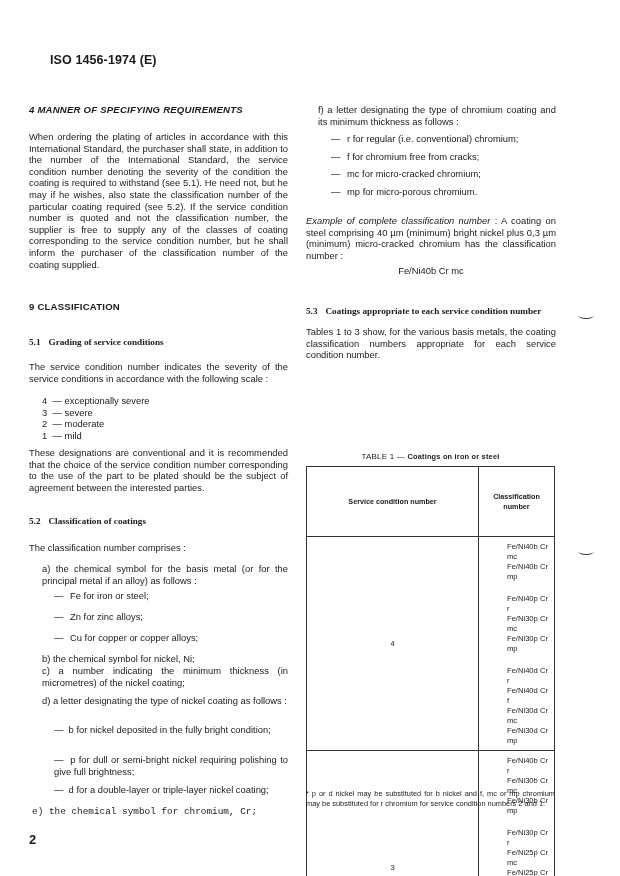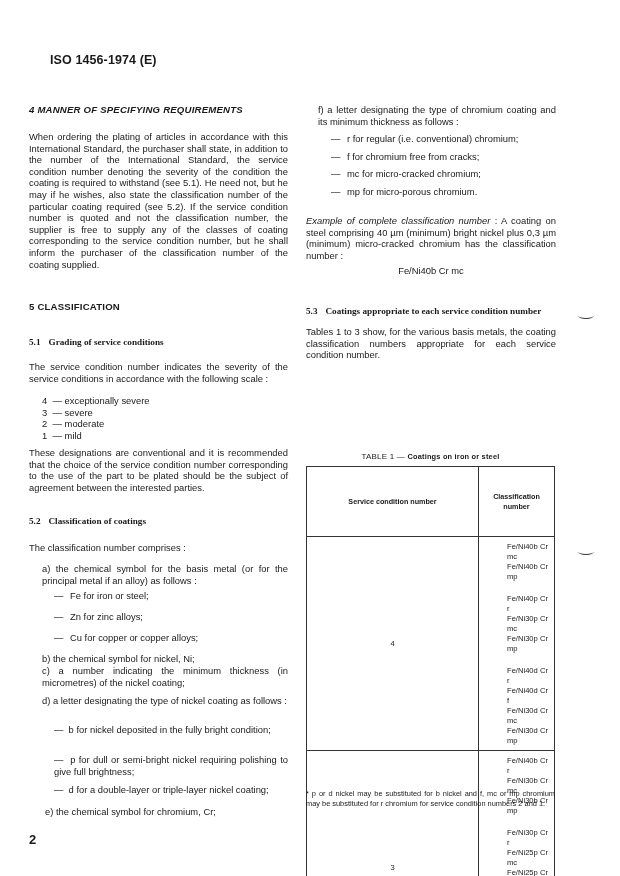--- a/index.html
+++ b/index.html
@@ -43,21 +43,21 @@
   .mark { position: absolute; width: 16px; height: 6px; border-bottom: 1.3px solid #333; border-radius: 0 0 50% 50%; }
 </style>
 </head>
 <body>
 
 <div class="abs doc-id">ISO 1456-1974 (E)</div>
 
 <div class="abs col-left h1" style="top:104px;font-style:italic;">4  MANNER OF SPECIFYING REQUIREMENTS</div>
 <div class="abs col-left p" style="top:131px;">When ordering the plating of articles in accordance with this International Standard, the purchaser shall state, in addition to the number of the International Standard, the service condition number denoting the severity of the condition the coating is required to withstand (see 5.1). He need not, but he may if he wishes, also state the classification number of the particular coating required (see 5.2). If the service condition number is quoted and not the classification number, the supplier is free to supply any of the classes of coating corresponding to the service condition number, but he shall inform the purchaser of the classification number of the coating supplied.</div>
 
-<div class="abs col-left h1" style="top:301px;">5  CLASSIFICATION</div>
+<div class="abs col-left h1" style="top:301px;">9  CLASSIFICATION</div>
 
 <div class="abs col-left h2" style="top:337px;">
   <span class="num">5.1</span><span>Grading of service conditions</span>
 </div>
 <div class="abs col-left p" style="top:361px;">The service condition number indicates the severity of the service conditions in accordance with the following scale :</div>
 <div class="abs list" style="left:42px; top:395px;">
   <div class="scale-item"><span class="n">4</span> <span>— exceptionally severe</span></div>
   <div class="scale-item"><span class="n">3</span> <span>— severe</span></div>
   <div class="scale-item"><span class="n">2</span> <span>— moderate</span></div>
   <div class="scale-item"><span class="n">1</span> <span>— mild</span></div>
@@ -85,21 +85,21 @@
 
 <div class="abs p para-item" style="left:54px; width:234px; top:724px;">
   <span>—&nbsp;&nbsp;</span><span>b for nickel deposited in the fully bright condition;</span>
 </div>
 <div class="abs p para-item" style="left:54px; width:234px; top:754px;">
   <span>—&nbsp;&nbsp;</span><span>p for dull or semi-bright nickel requiring polishing to give full brightness;</span>
 </div>
 <div class="abs p" style="left:54px; top:784px; white-space:nowrap;">
   <span>—&nbsp;&nbsp;</span><span>d for a double-layer or triple-layer nickel coating;</span>
 </div>
-<div class="abs p" style="left:45px; top:806px;">e)  the chemical symbol for chromium, Cr;</div>
+<div class="abs p" style="left:32px; top:806px;font-family:Liberation Mono, monospace;">e)  the chemical symbol for chromium, Cr;</div>
 
 <div class="abs page-no">2</div>
 
 <div class="abs p para-item" style="left:318px; width:238px; top:104px;">f)  a letter designating the type of chromium coating and its minimum thickness as follows :</div>
 <div class="abs list" style="left:331px; top:133px;">
   <div class="dash-item" style="margin-bottom:6px;"><span class="dash">—</span><span>r for regular (i.e. conventional) chromium;</span></div>
   <div class="dash-item" style="margin-bottom:6px;"><span class="dash">—</span><span>f for chromium free from cracks;</span></div>
   <div class="dash-item" style="margin-bottom:6px;"><span class="dash">—</span><span>mc for micro-cracked chromium;</span></div>
   <div class="dash-item"><span class="dash">—</span><span>mp for micro-porous chromium.</span></div>
 </div>

